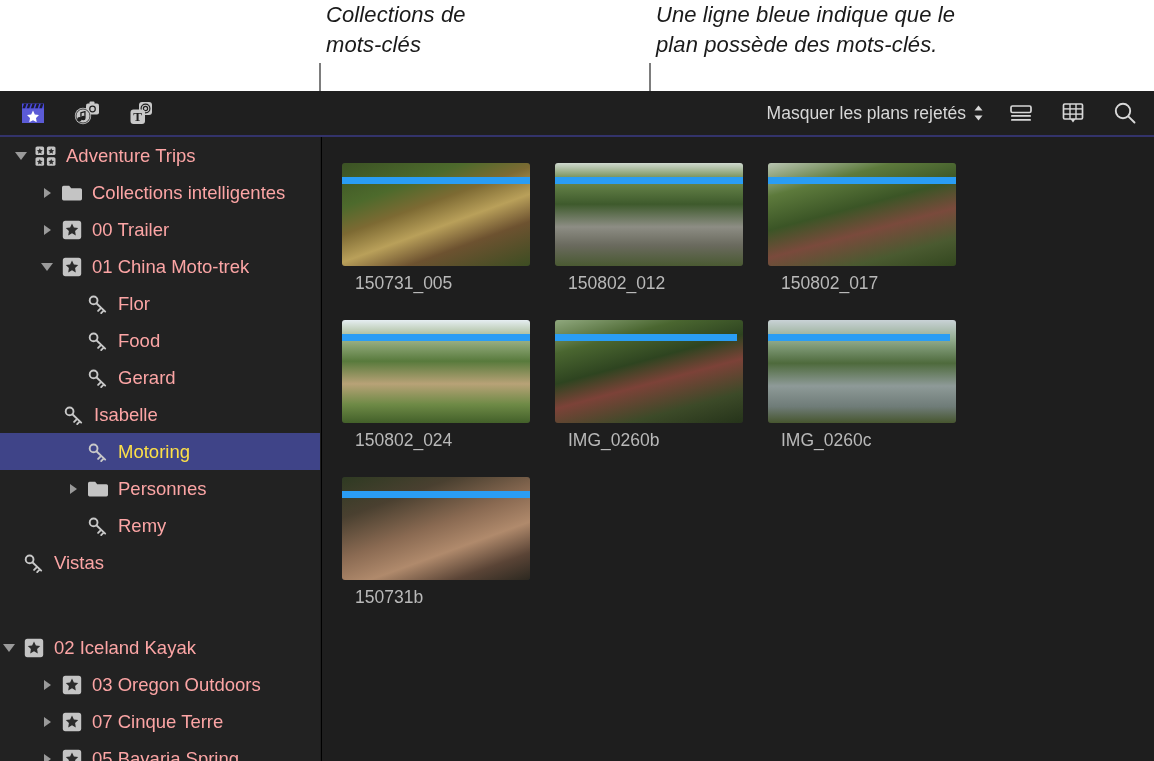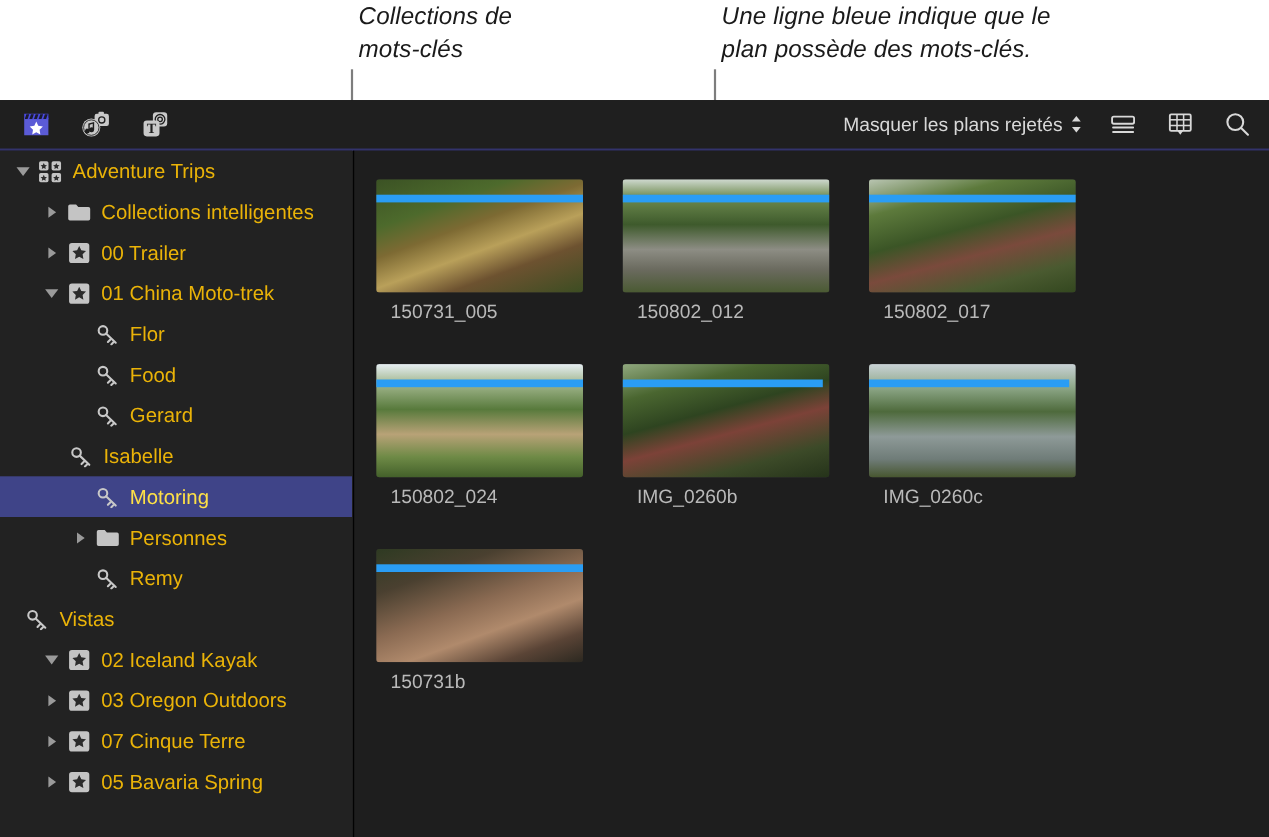--- a/index.html
+++ b/index.html
@@ -66,21 +66,21 @@
   .stepper{display:inline-flex;flex-direction:column;line-height:6px;font-size:10px;color:#d8d8d8;}
 
   
   #sidebar{
     position:absolute;left:0;top:46px;width:320px;height:624px;
     background:#222222;
     overflow:hidden;
   }
   .tree-row{
     position:relative;display:flex;align-items:center;height:37px;
-    color:#eab308;font-size:18.5px;white-space:nowrap;cursor:default;
+    color:#fca5a5;font-size:18.5px;white-space:nowrap;cursor:default;
   }
   .tree-row.selected{ background:#3f4488; color:#fde047; }
   .disc{
     width:18px;height:18px;flex:0 0 18px;display:flex;align-items:center;justify-content:center;
     margin-right:4px;cursor:pointer;
   }
   .disc.empty{visibility:hidden;}
   .tri{ width:0;height:0;border-left:7px solid #9a9a9a;border-top:5px solid transparent;border-bottom:5px solid transparent;}
   .tri.open{ border-left:6px solid transparent;border-right:6px solid transparent;border-top:8px solid #9a9a9a;border-bottom:none;}
   .ic{ width:24px;flex:0 0 24px;display:flex;align-items:center;justify-content:center;margin-right:8px;}
@@ -91,21 +91,21 @@
     position:absolute;left:321px;top:46px;width:833px;height:624px;
     background:#1e1e1e;
     border-left:1px solid #000000;
     box-sizing:border-box;
     overflow:hidden;
   }
   #clip-grid{
     position:absolute;left:20px;top:26px;
     display:flex;flex-wrap:wrap;
     width:800px;
-    gap:11px;
+    gap:0;
   }
   .clip{
     width:213px;
     margin:0 0 26px 0;
     cursor:pointer;
   }
   .thumb{
     position:relative;width:188px;height:103px;border-radius:3px;overflow:hidden;
     background:#2a2a2a;
   }
@@ -391,21 +391,21 @@
               <g fill="none" stroke="#c8c8c8" stroke-width="1.9" stroke-linecap="round">
                 <circle cx="6.6" cy="6.4" r="3.9"></circle>
                 <line x1="9.4" y1="9.2" x2="18.2" y2="17.6"></line>
                 <line x1="13.4" y1="14.6" x2="11.1" y2="16.9"></line>
                 <line x1="16.1" y1="17.2" x2="14.2" y2="19.1"></line>
               </g>
             </svg>
           </span>
           <span class="lbl">Vistas</span>
         </div>
-        <div class="tree-row" style="padding-left: 38px;">
+        <div class="tree-row" style=" margin-top: 48px;">
           <span class="disc">
             <span class="tri open"></span>
           </span>
           <span class="ic">
             <svg width="20" height="20" viewBox="0 0 20 20">
               <rect x="0.8" y="0.8" width="18.4" height="18.4" rx="2.6" fill="#c4c4c4"></rect>
               <path d="M10 3.6 L11.9 7.5 L16.2 8.1 L13.1 11.1 L13.8 15.4 L10 13.3 L6.2 15.4 L6.9 11.1 L3.8 8.1 L8.1 7.5 Z" fill="#2b2b2b"></path>
             </svg>
           </span>
           <span class="lbl">02 Iceland Kayak</span>

